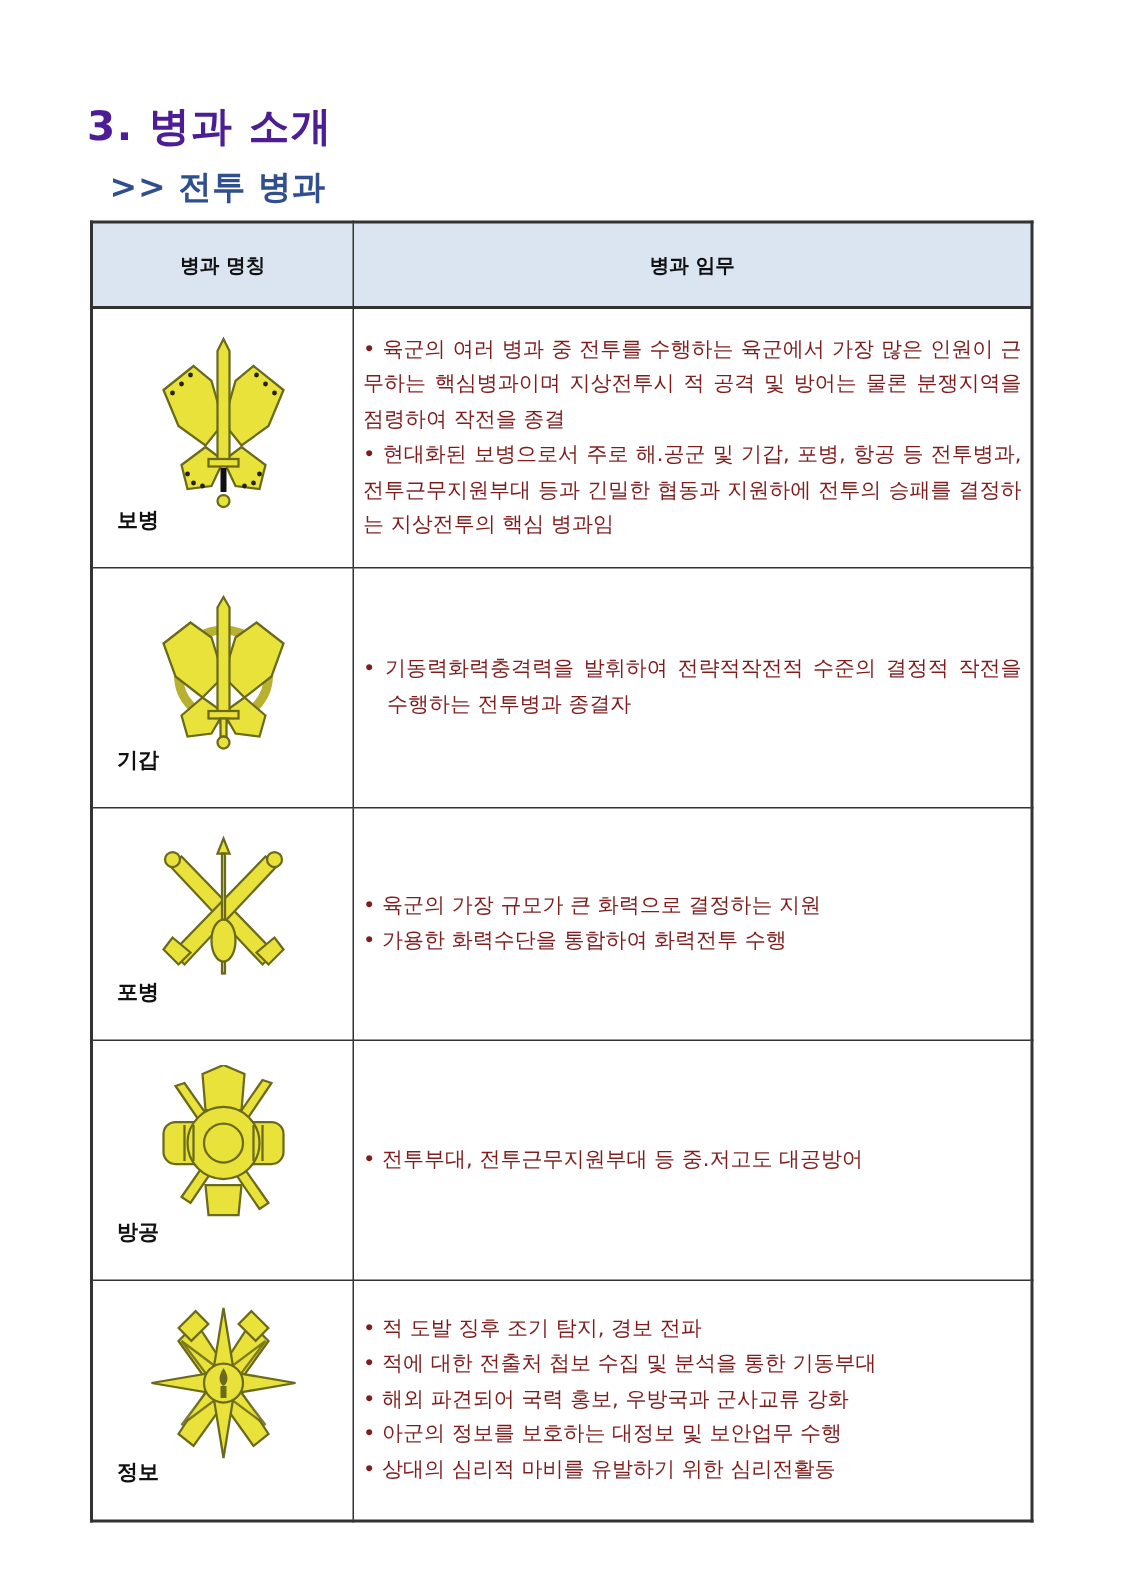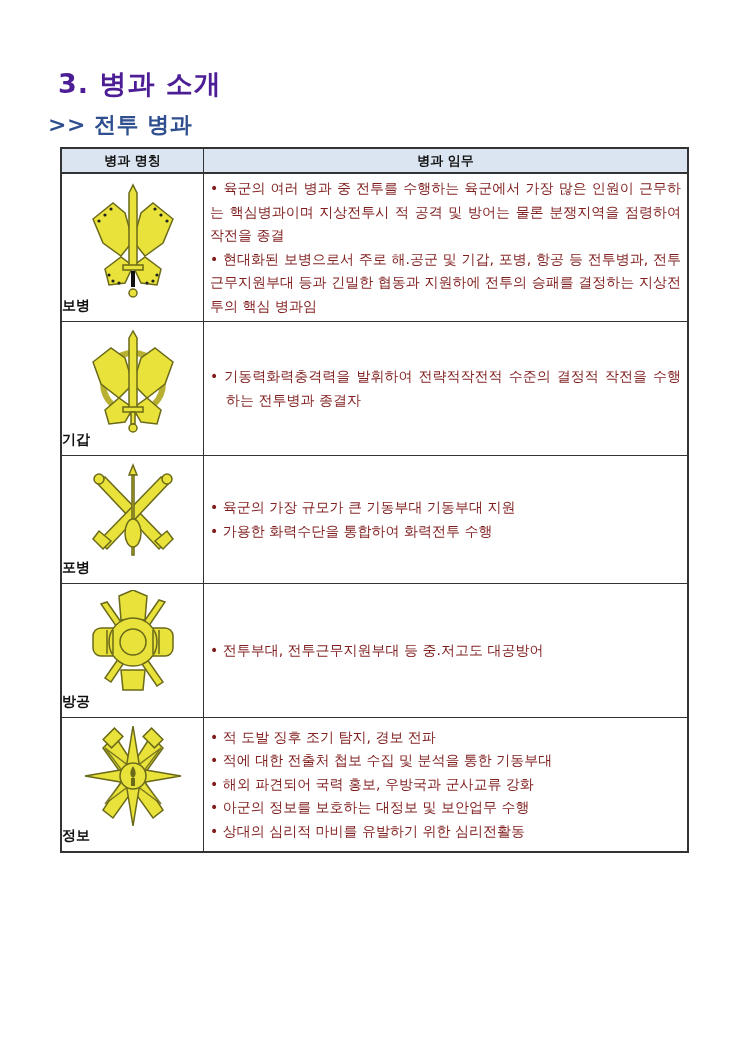--- a/index.html
+++ b/index.html
@@ -1,24 +1,24 @@
 <!DOCTYPE html>
 <html><head>
 <meta charset="utf-8">
 <style>
   html, body { margin: 0; padding: 0; background: #ffffff; }
   body { width: 750px; height: 1060px; position: relative; overflow: hidden;
          font-family: "DejaVu Sans", "Liberation Sans", sans-serif; color: #111; }
   .page-title { position: absolute; left: 58px; top: 66px; font-size: 27px; font-weight: bold;
                 letter-spacing: 1px; color: #4c1d95; margin: 0; }
-  .section-title { position: absolute; left: 48px; top: 110px; font-size: 22px; font-weight: bold;
+  .section-title { position: absolute; left: 73px; top: 110px; font-size: 22px; font-weight: bold;
                    color: #2f4f8f; margin: 0; letter-spacing: 0.5px; }
   table.branch-table { position: absolute; left: 60px; top: 147px; width: 629px;
                        border-collapse: collapse; border: 2px solid #333; }
-  table.branch-table th, table.branch-table td { border: 1px solid #333; padding: 0; }
+  table.branch-table th, table.branch-table td { border: 1px solid #333; padding: 16px; }
   table.branch-table th { background: #dbe5f1; height: 23px; font-size: 13px; font-weight: bold;
                           text-align: center; color: #111; border-bottom: 2px solid #333; }
   td.name-cell { width: 141px; text-align: left; vertical-align: bottom; position: relative; }
   td.name-cell .emblem { display: block; margin: 0 auto; }
   td.name-cell .name { display: block; font-size: 14px; font-weight: bold; padding-bottom: 6px; margin-top: -2px; }
   td.duty-cell { vertical-align: middle; padding: 3px 6px 3px 6px !important; font-size: 14px; line-height: 23.5px;
                  color: #7f1d1d; text-align: justify; }
   td.duty-cell .item { display: block; }
   td.duty-cell.hang .item { padding-left: 16px; text-indent: -16px; }
 </style>
@@ -106,21 +106,21 @@
             <circle cx="84" cy="18" r="5"></circle>
             <path d="M28 80 L16 70 L10 78 L20 88 Z"></path>
             <path d="M50 4 L54 14 L46 14 Z"></path>
             <rect x="49" y="14" width="2" height="80"></rect>
             <ellipse cx="50" cy="72" rx="8" ry="14"></ellipse>
           </g>
         </svg>
         <span class="name">포병</span>
       </td>
       <td class="duty-cell">
-        <span class="item">• 육군의 가장 규모가 큰 기동부대 기동부대 지원</span>
+        <span class="item">• 육군의 가장 규모가 큰 화력으로 결정하는 지원</span>
         <span class="item">• 가용한 화력수단을 통합하여 화력전투 수행</span>
       </td>
     </tr>
 
     <tr style="height:134px;">
       <td class="name-cell">
         <svg class="emblem" width="100" height="105" viewBox="0 0 100 105">
           <g fill="#e8e23a" stroke="#6b6a1a" stroke-width="1.5">
             <path d="M18 14 L24 12 L80 92 L74 96 Z"></path>
             <path d="M82 12 L76 10 L22 88 L28 92 Z"></path>

